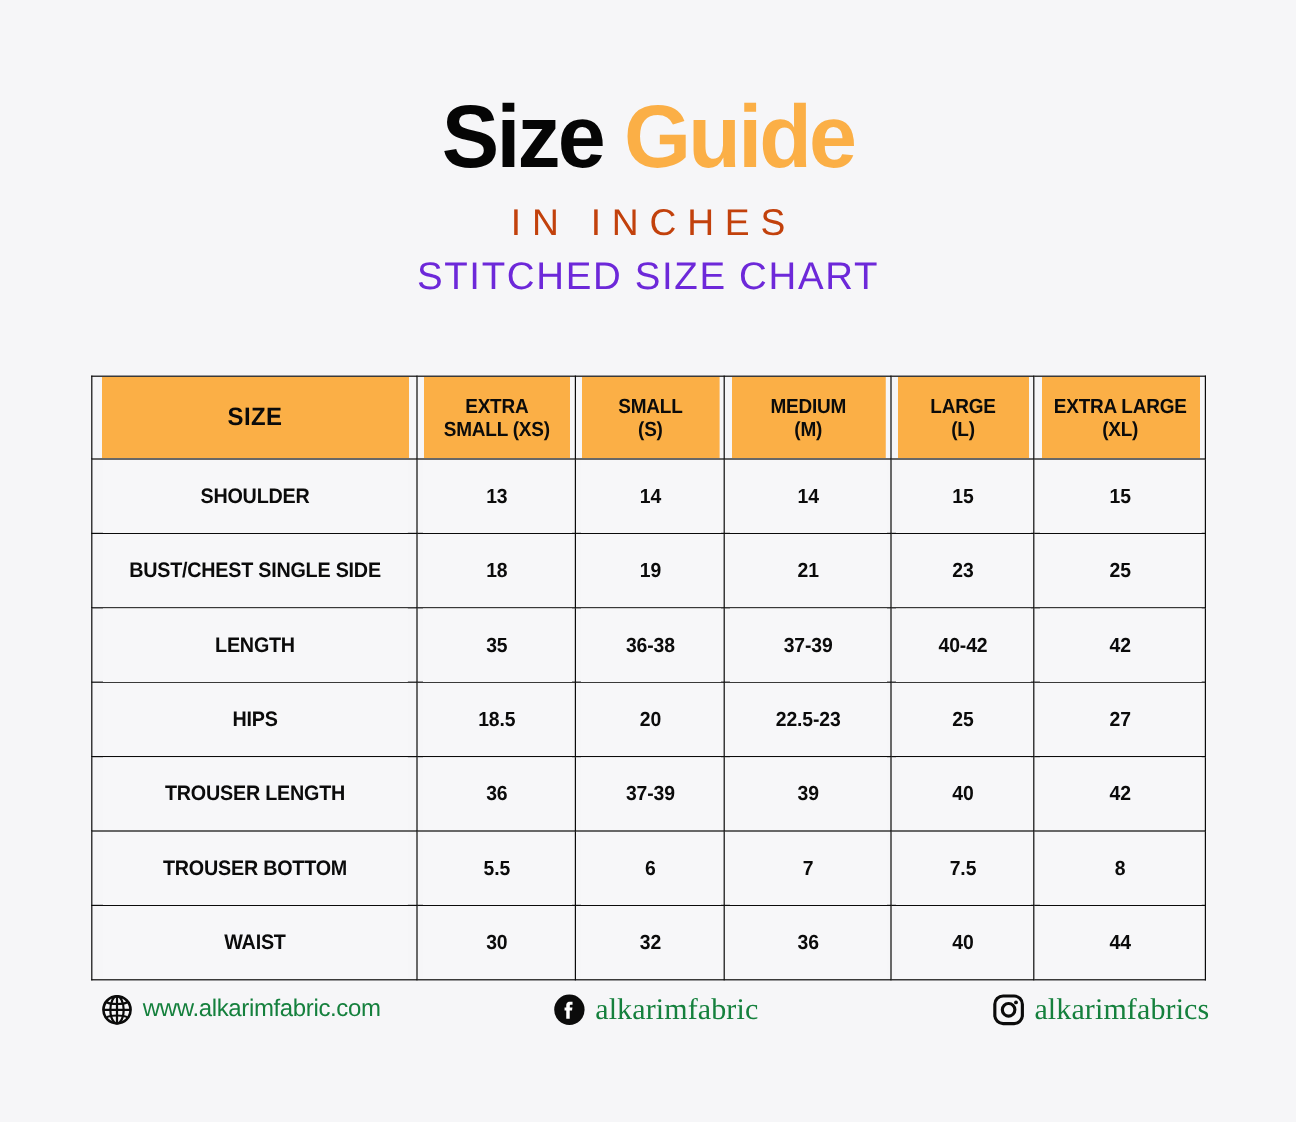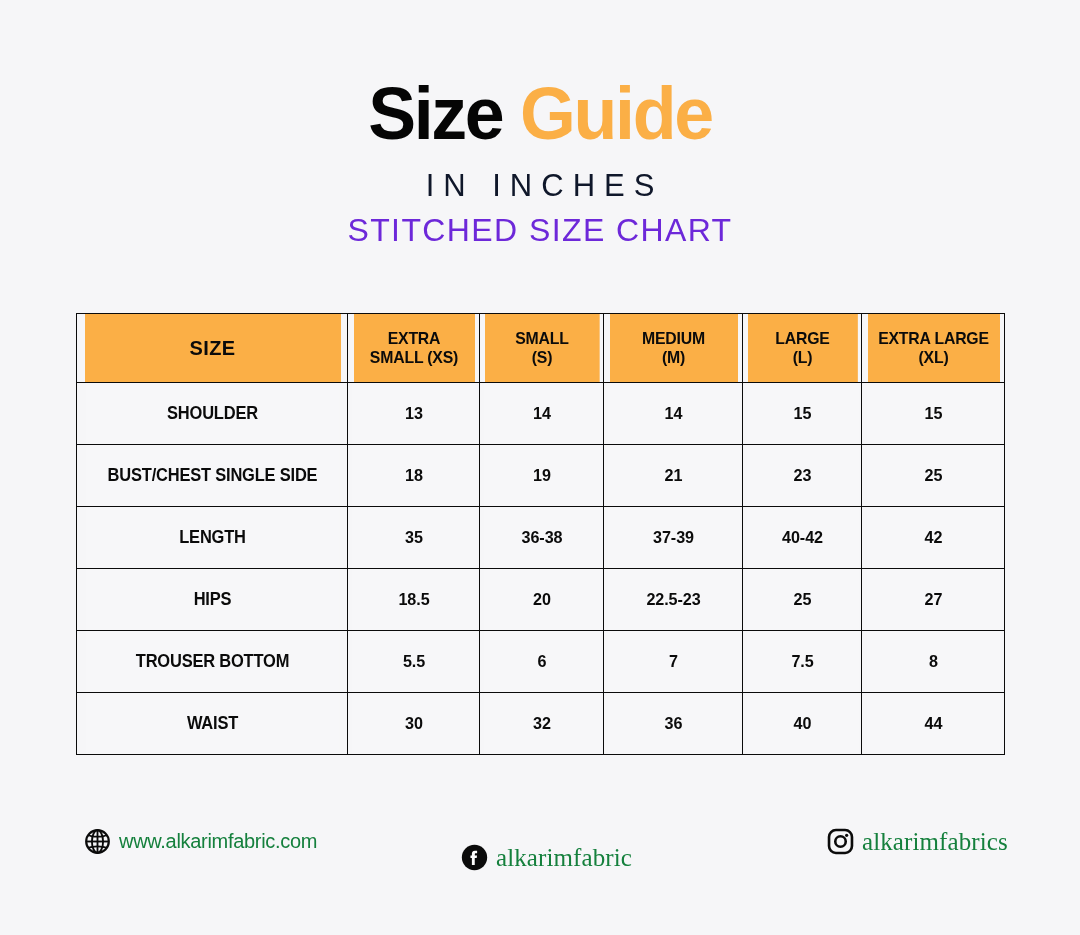--- a/index.html
+++ b/index.html
@@ -44,21 +44,21 @@
   .main-title .word-size {
     color: #050505;
   }
   .main-title .word-guide {
     color: #fbaf46;
   }
   .subtitle-1 {
     font-size: 31px;
     font-weight: 400;
     letter-spacing: 9px;
-    color: #0f172a;
+    color: #c2410c;
     margin: 19px 0 0 0;
     padding-left: 9px;
     line-height: 1;
   }
   .subtitle-2 {
     font-size: 32px;
     font-weight: 400;
     letter-spacing: 1.4px;
     color: #6d28d9;
     margin: 13px 0 0 0;
@@ -136,21 +136,21 @@
     height: 50px;
   }
   .footer-item {
     position: absolute;
     display: flex;
     align-items: center;
     gap: 7px;
     height: 46px;
   }
   .footer-item.web   { left: 6px;   top: 0; }
-  .footer-item.fb    { left: 383px; top: 16px; }
+  .footer-item.fb    { left: 383px; top: 0; }
   .footer-item.ig    { left: 749px; top: 0; }
 
   .footer-icon {
     display: inline-flex;
     align-items: center;
     justify-content: center;
     width: 30px;
     height: 30px;
     flex: 0 0 auto;
   }
@@ -244,20 +244,28 @@
           <td>40-42</td>
           <td>42</td>
         </tr>
         <tr>
           <td class="row-label">HIPS</td>
           <td>18.5</td>
           <td>20</td>
           <td>22.5-23</td>
           <td>25</td>
           <td>27</td>
+        </tr>
+        <tr>
+          <td class="row-label">TROUSER LENGTH</td>
+          <td>36</td>
+          <td>37-39</td>
+          <td>39</td>
+          <td>40</td>
+          <td>42</td>
         </tr>
         <tr>
           <td class="row-label">TROUSER BOTTOM</td>
           <td>5.5</td>
           <td>6</td>
           <td>7</td>
           <td>7.5</td>
           <td>8</td>
         </tr>
         <tr>

